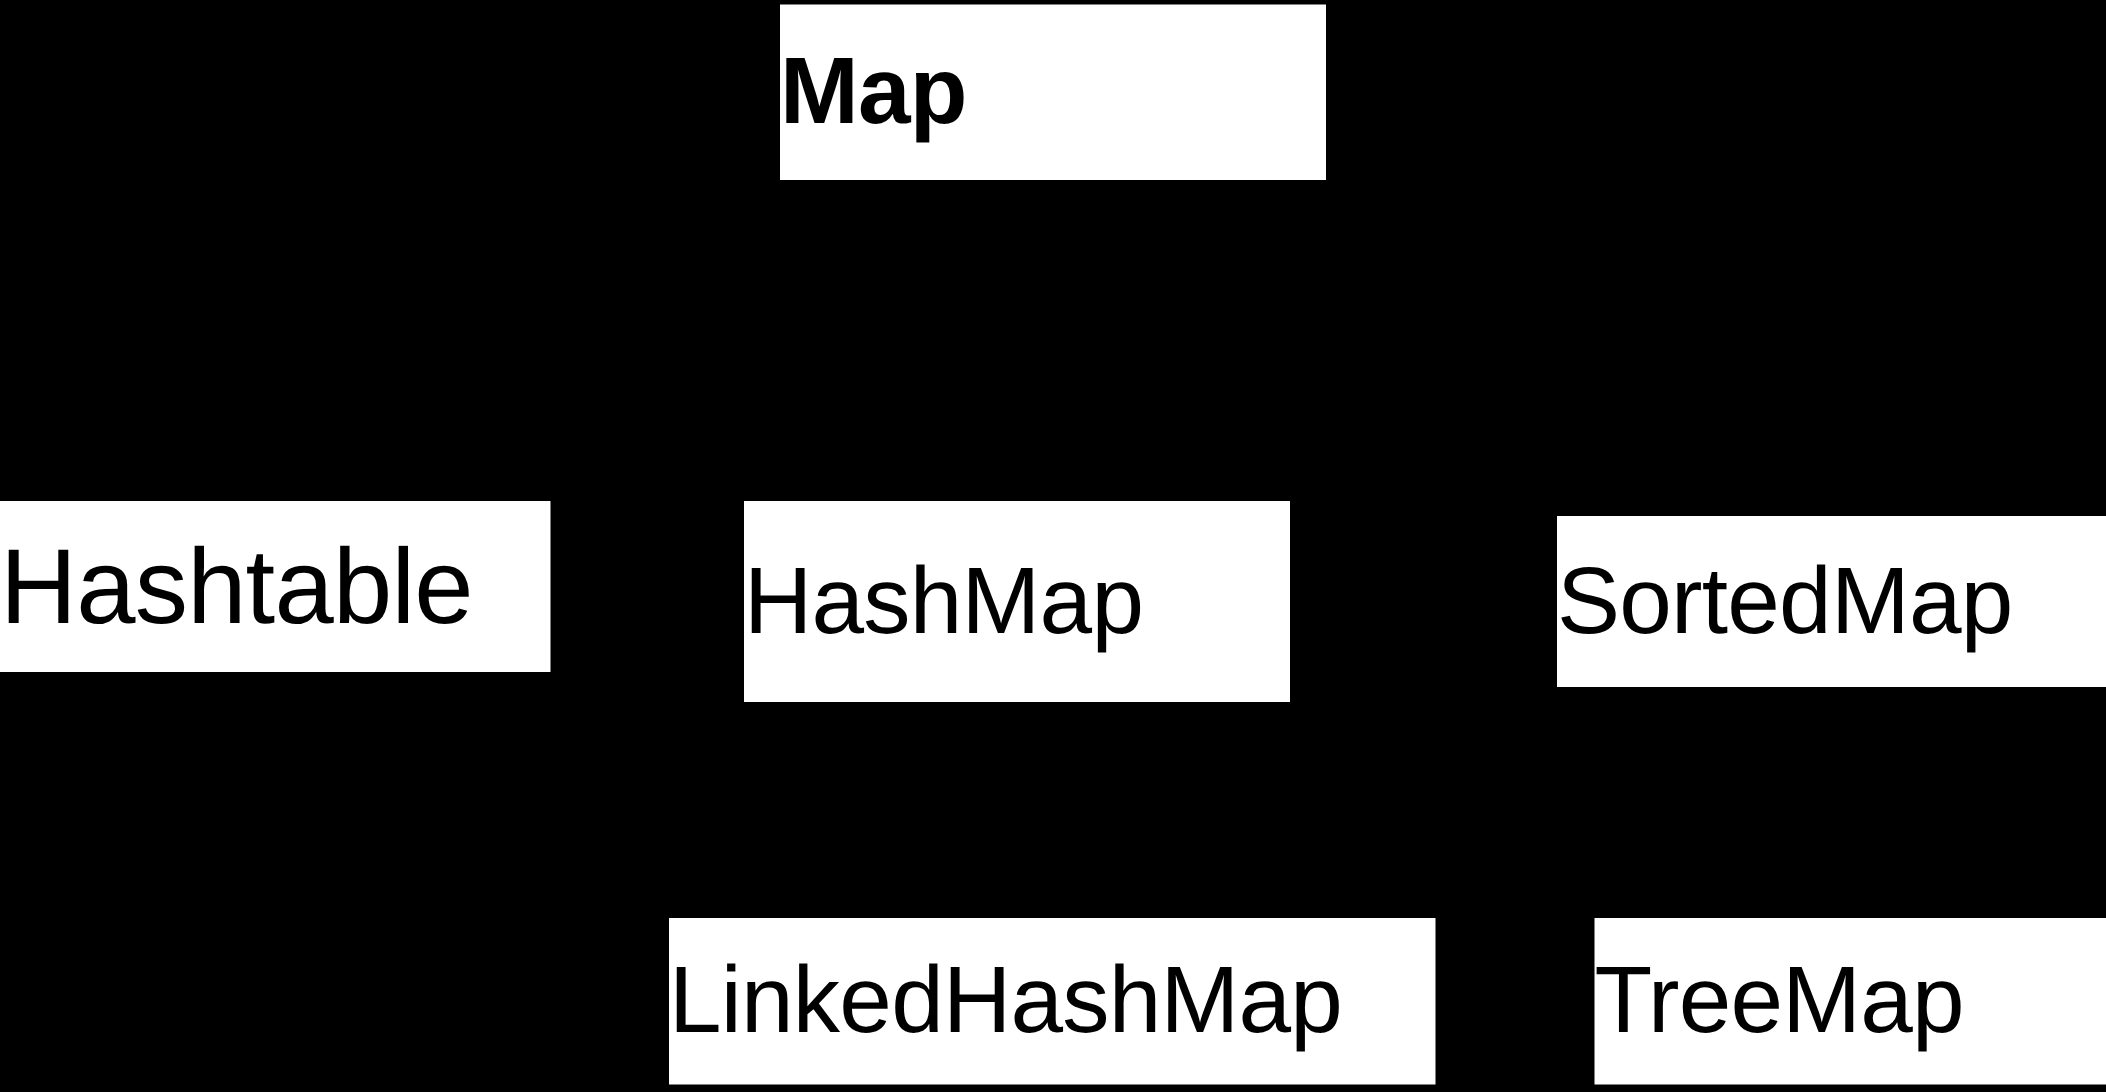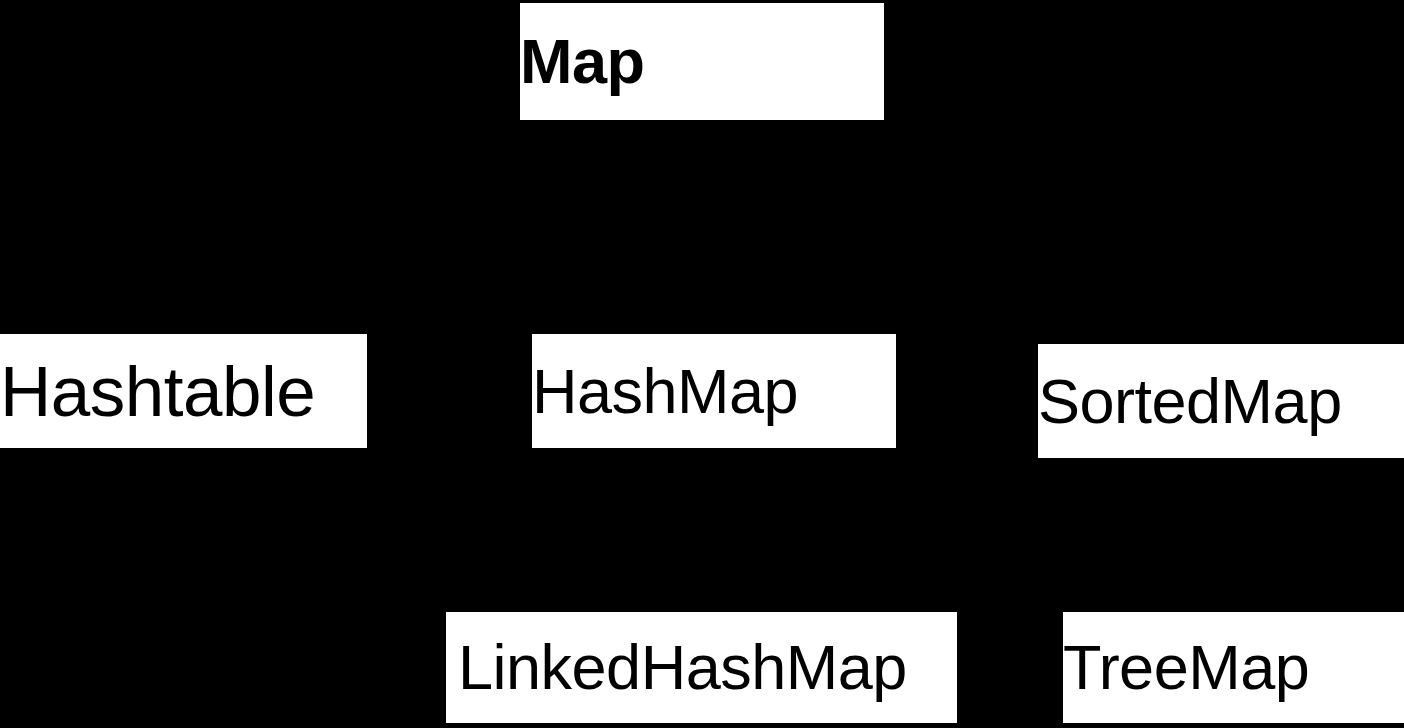--- a/index.html
+++ b/index.html
@@ -60,29 +60,29 @@
   </svg>
 
   <div class="node-box weight-bold" style="left:520px; top:3px; width:364px; height:117px; font-size:63px;">
     <span class="node-label">Map</span>
   </div>
 
   <div class="node-box weight-normal" style="left:0px; top:334px; width:367px; height:114px; font-size:71px;">
     <span class="node-label">Hashtable</span>
   </div>
 
-  <div class="node-box weight-normal" style="left:532px; top:334px; width:364px; height:114px; font-size:63px;">
+  <div class="node-box weight-normal" style="left:496px; top:334px; width:364px; height:134px; font-size:63px;">
     <span class="node-label">HashMap</span>
   </div>
 
   <div class="node-box weight-normal" style="left:1038px; top:344px; width:366px; height:114px; font-size:63px;">
     <span class="node-label">SortedMap</span>
   </div>
 
-  <div class="node-box weight-normal" style="left:446px; top:612px; width:511px; height:111px; font-size:63px;padding-left:12px;">
+  <div class="node-box weight-normal" style="left:446px; top:612px; width:511px; height:111px; font-size:63px;">
     <span class="node-label">LinkedHashMap</span>
   </div>
 
   <div class="node-box weight-normal" style="left:1038px; top:612px; width:366px; height:111px; font-size:63px;margin-left:25px;">
     <span class="node-label">TreeMap</span>
   </div>
 
 </div>
 
 </body></html>

